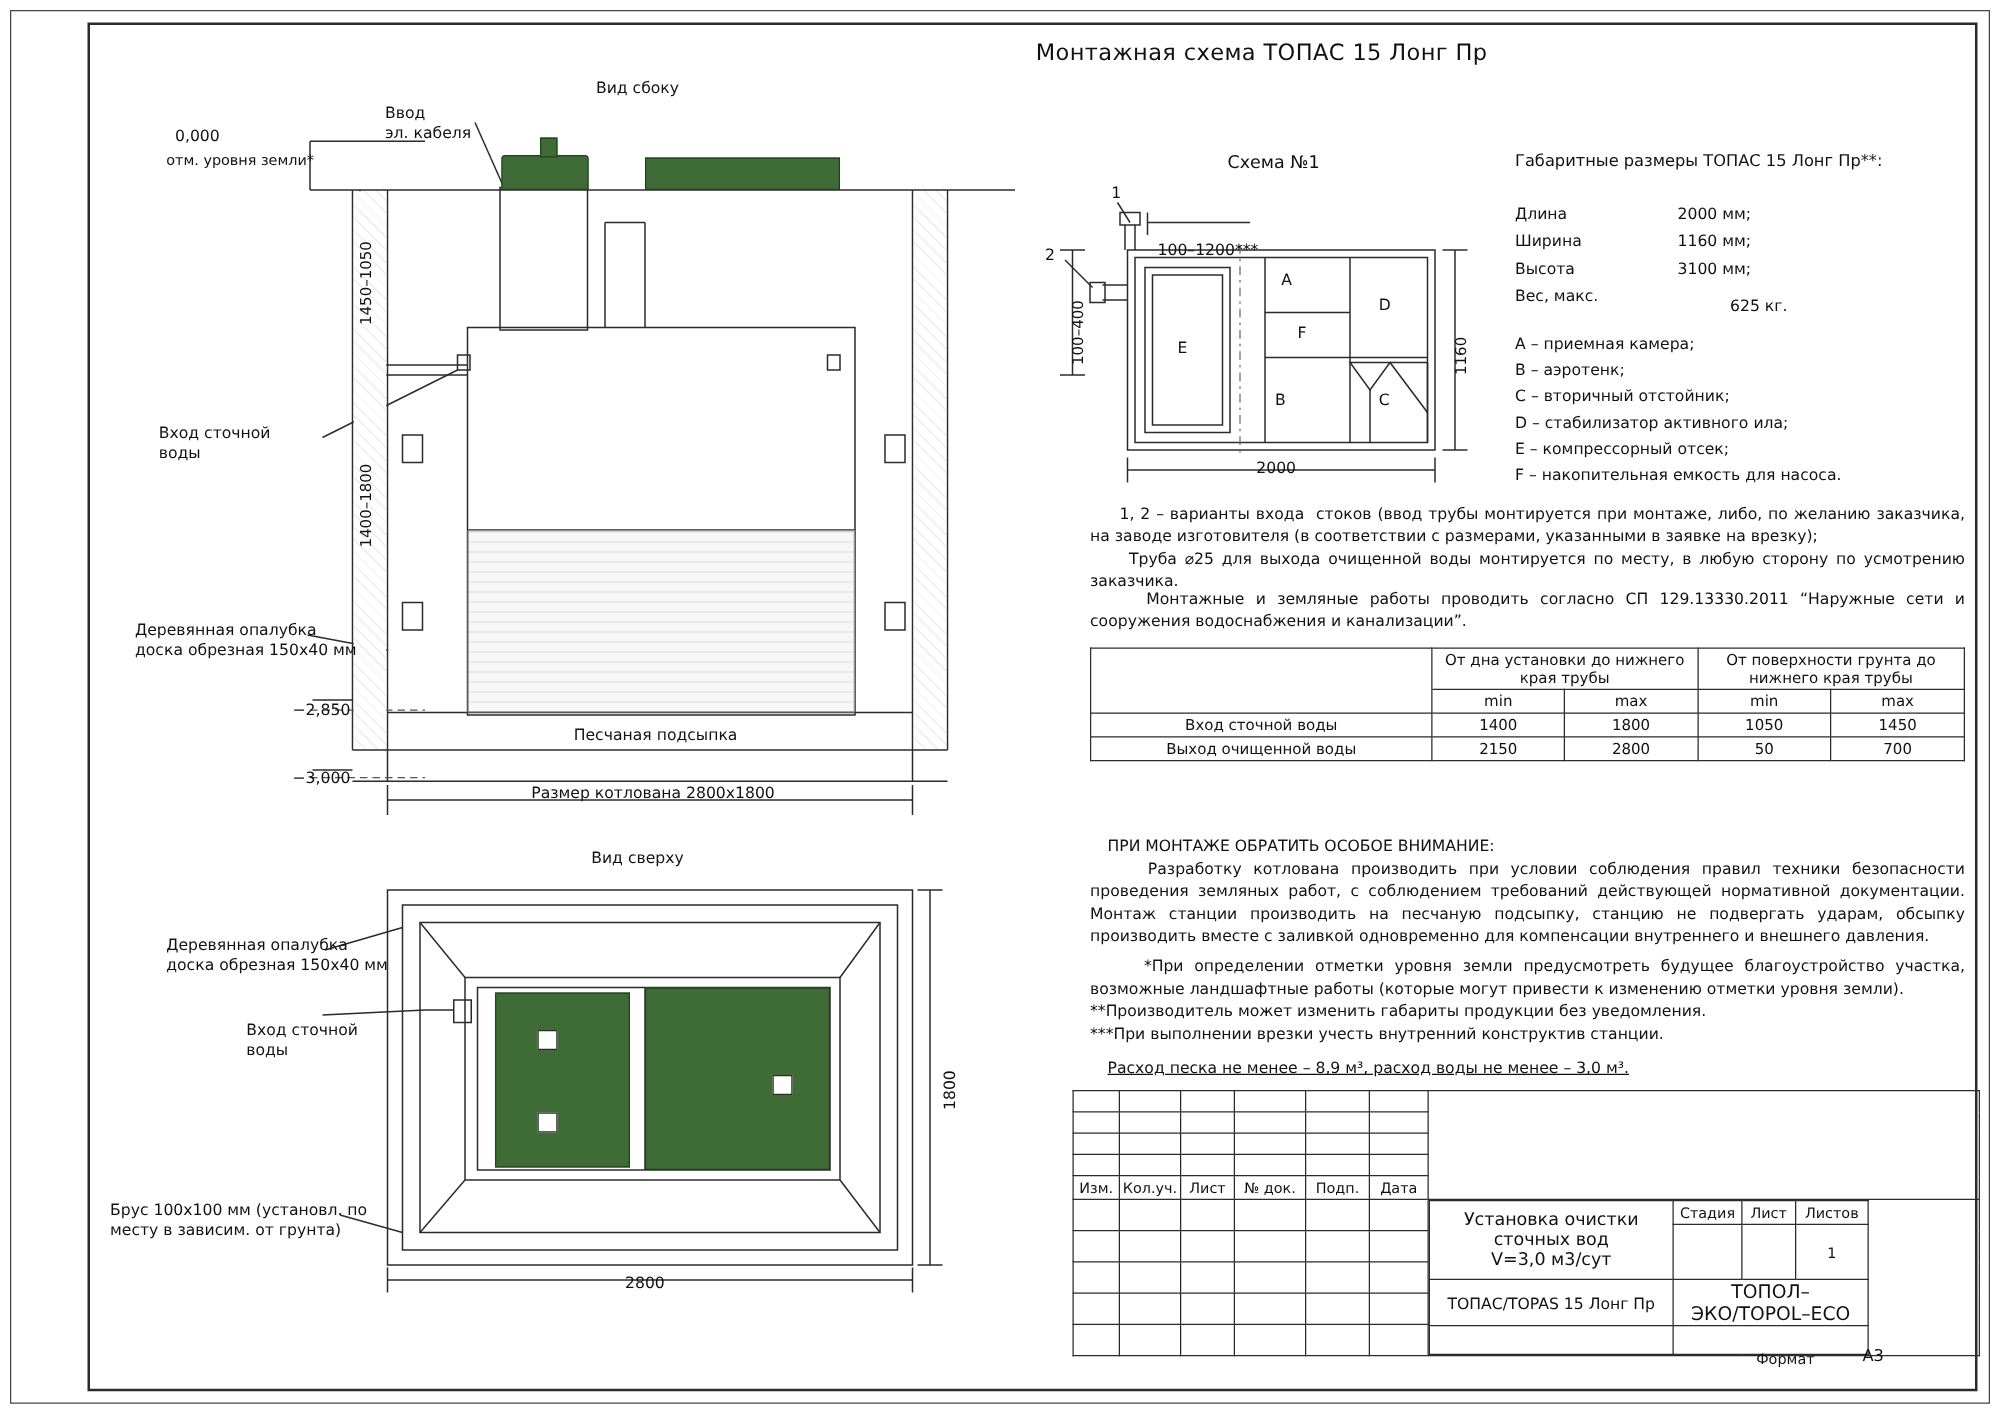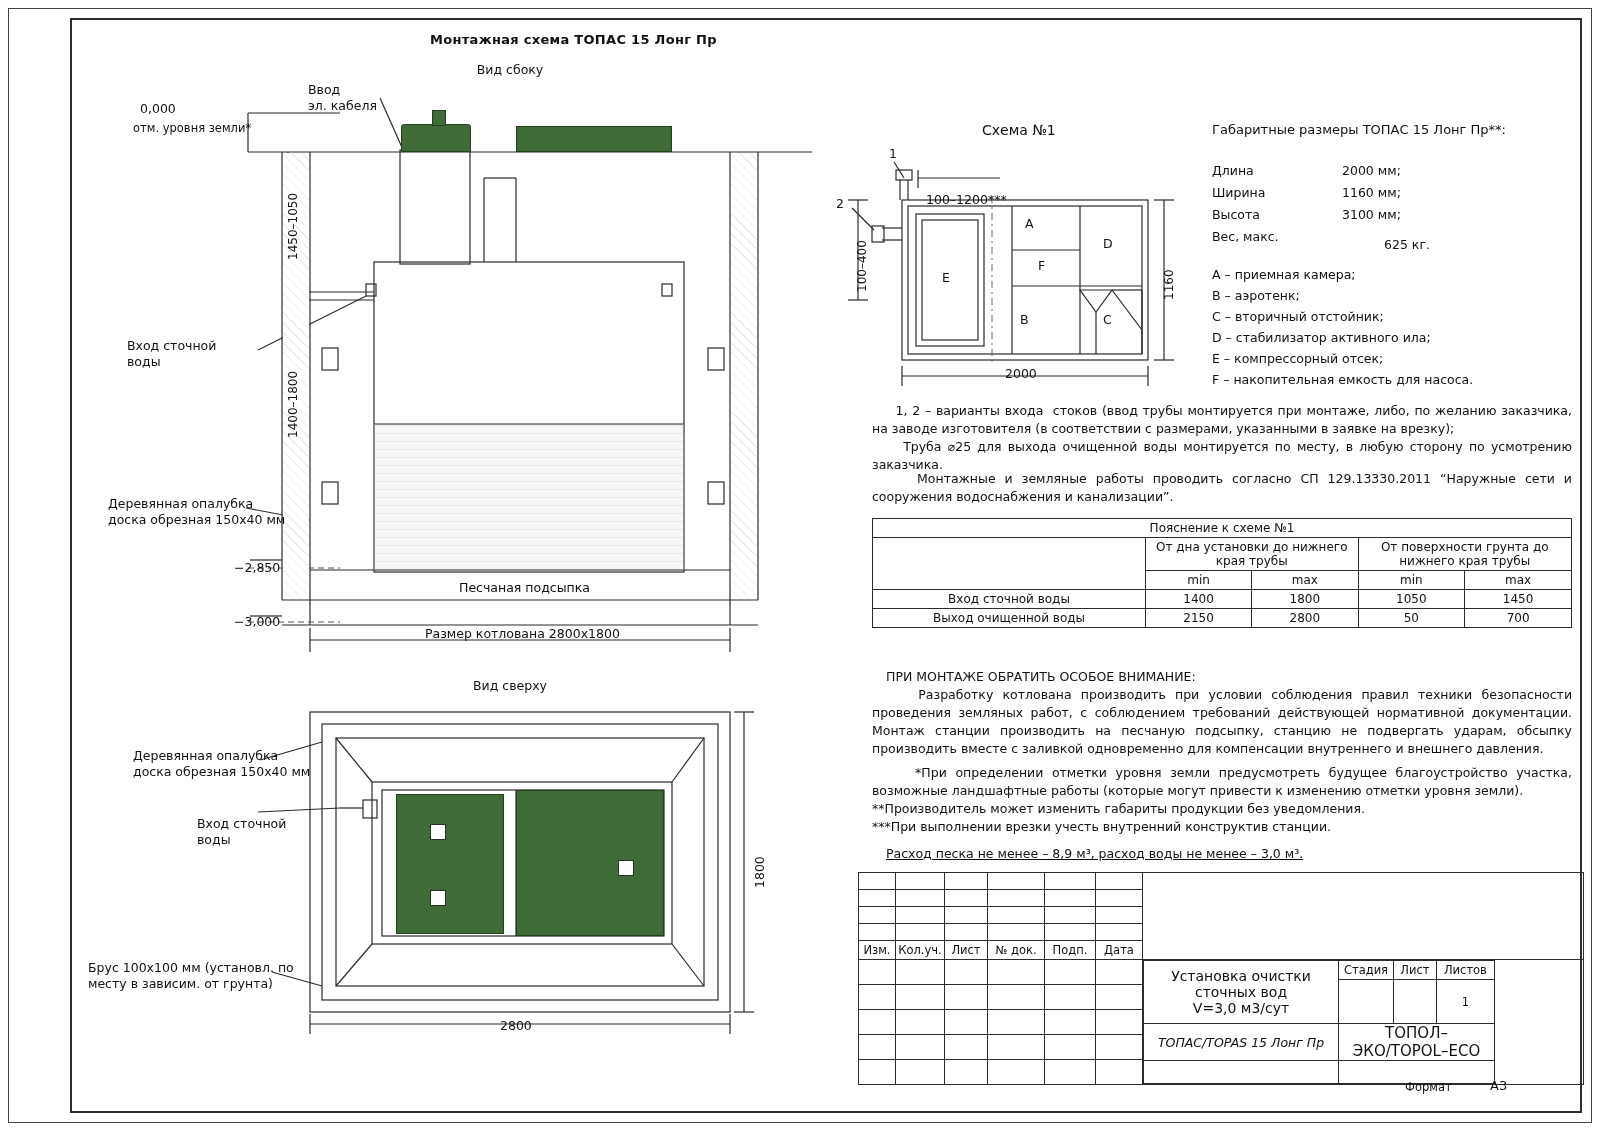--- a/index.html
+++ b/index.html
@@ -1,20 +1,20 @@
 <!DOCTYPE html>
 <html><head>
 <meta charset="utf-8">
 <style>
   html,body{margin:0;padding:0;background:#ffffff;}
   body{width:1600px;height:1131px;font-family:"DejaVu Sans", sans-serif;color:#111;}
   #sheet{position:relative;width:1600px;height:1131px;box-sizing:border-box;}
   .frame-outer{position:absolute;left:8px;top:8px;width:1584px;height:1115px;border:1px solid #444;box-sizing:border-box;}
   .frame-inner{position:absolute;left:70px;top:18px;width:1512px;height:1095px;border:2px solid #2b2b2b;box-sizing:border-box;}
-  .title{position:absolute;left:430px;top:32px;width:760px;text-align:left;font-size:13px;letter-spacing:.3px;font-weight:bold;}
+  .title{position:absolute;left:430px;top:32px;width:760px;text-align:right;font-size:18px;letter-spacing:.3px;}
   .lbl{position:absolute;font-size:12.5px;line-height:1.25;white-space:pre;}
   .lbl.c{text-align:center;}
   .box{position:absolute;border:1.5px solid #2b2b2b;box-sizing:border-box;}
   .green{background:#3f6b36;border:1.5px solid #24401e;box-sizing:border-box;position:absolute;}
   .vert{transform:rotate(-90deg);transform-origin:left top;}
   table.t{position:absolute;border-collapse:collapse;font-size:12px;}
   table.t td{border:1px solid #2b2b2b;padding:2px 6px;text-align:center;}
   .para{position:absolute;font-size:12.5px;line-height:1.45;text-align:justify;}
   .u{text-decoration:underline;}
   .tb{position:absolute;border-collapse:collapse;}
@@ -225,23 +225,20 @@
   <div class="lbl" style="left:1212px;top:330px;">D – стабилизатор активного ила;</div>
   <div class="lbl" style="left:1212px;top:351px;">E – компрессорный отсек;</div>
   <div class="lbl" style="left:1212px;top:372px;">F – накопительная емкость для насоса.</div>
 
   <div class="para" style="left:872px;top:402px;width:700px;white-space:pre-wrap;">     1, 2 – варианты входа  стоков (ввод трубы монтируется при монтаже, либо, по желанию заказчика, на заводе изготовителя (в соответствии с размерами, указанными в заявке на врезку);
      Труба ⌀25 для выхода очищенной воды монтируется по месту, в любую сторону по усмотрению заказчика.</div>
   <div class="para" style="left:872px;top:470px;width:700px;white-space:pre-wrap;">     Монтажные и земляные работы проводить согласно СП 129.13330.2011 “Наружные сети и сооружения водоснабжения и канализации”.</div>
 
   <table class="t" style="left:872px;top:518px;width:700px;">
     <tbody>
-        <tr>
-      <td colspan="5">Пояснение к схеме №1</td>
-    </tr>
     <tr>
       <td style="width:260px;border-bottom:none;"></td>
       <td colspan="2" style="width:220px;">От дна установки до нижнего края трубы</td>
       <td colspan="2" style="width:220px;">От поверхности грунта до нижнего края трубы</td>
     </tr>
     <tr>
       <td style="border-top:none;"></td>
       <td>min</td>
       <td>max</td>
       <td>min</td>
@@ -331,21 +328,21 @@
             <td style="width:60px;height:18px;">Стадия</td>
             <td style="width:50px;">Лист</td>
             <td style="width:66px;">Листов</td>
           </tr>
           <tr>
             <td style="height:42px;"></td>
                   <td></td>
             <td>1</td>
           </tr>
           <tr>
-            <td style="height:34px;font-size:12.5px;font-style:italic;">ТОПАС/TOPAS 15 Лонг Пр</td>
+            <td style="height:34px;font-size:12.5px;">ТОПАС/TOPAS 15 Лонг Пр</td>
             <td colspan="3" style="font-size:15px;">ТОПОЛ–ЭКО/TOPOL–ECO</td>
           </tr>
           <tr>
             <td style="height:22px;"></td>
                   <td colspan="3"></td>
           </tr>
         </tbody>
             </table>
       </td>
     </tr>

